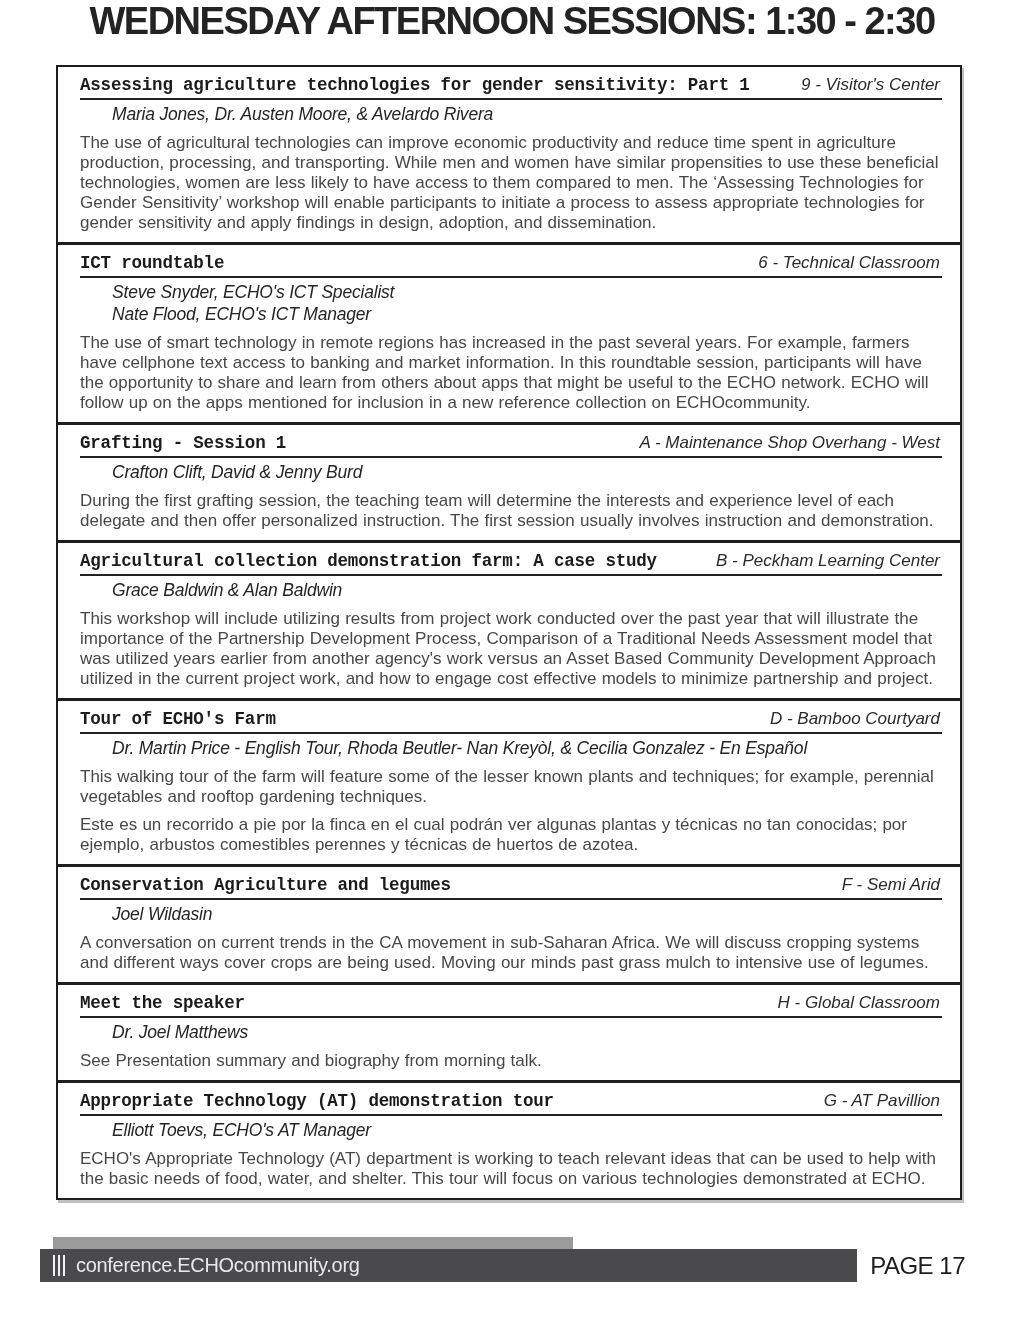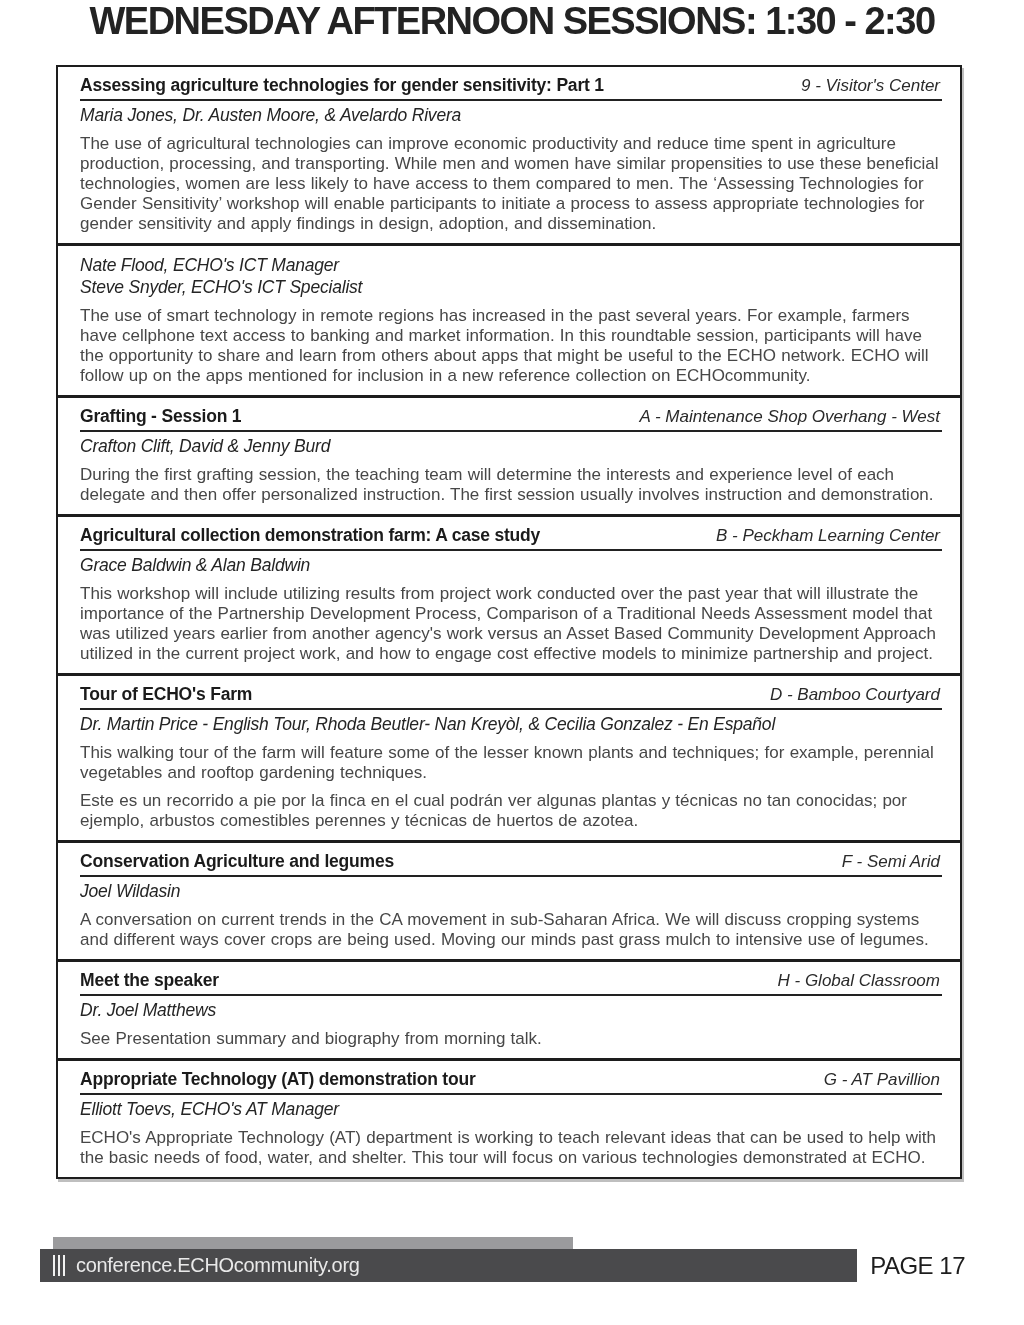--- a/index.html
+++ b/index.html
@@ -36,35 +36,37 @@
     justify-content: space-between;
     align-items: baseline;
     border-bottom: 2px solid #222222;
     padding: 3px 2px 3px 0;
   }
   .session-title {
     font-size: 17.5px;
     font-weight: bold;
     color: #1b1b1b;
     letter-spacing: -0.2px;
+    font-family: Liberation Mono, monospace;
   }
   .session-location {
     font-size: 17px;
     font-style: italic;
     color: #2a2a2a;
     white-space: nowrap;
     padding-left: 20px;
   }
   .speakers { margin-top: 3px; }
   .speaker {
     font-size: 17.5px;
     font-style: italic;
     color: #252525;
     line-height: 22px;
     letter-spacing: -0.2px;
+    margin-left: 32px;
   }
   .description p {
     font-size: 17px;
     color: #474747;
     line-height: 20px;
     margin-top: 8px;
     word-spacing: 0.5px;
   }
   .speaker:empty, .description p:empty { display: none; }
 
@@ -117,23 +119,27 @@
       <div class="speaker">Maria Jones, Dr. Austen Moore, &amp; Avelardo Rivera</div>
 
     </div>
     <div class="description">
       <p>The use of agricultural technologies can improve economic productivity and reduce time spent in agriculture production, processing, and transporting. While men and women have similar propensities to use these beneficial technologies, women are less likely to have access to them compared to men. The ‘Assessing Technologies for Gender Sensitivity’ workshop will enable participants to initiate a process to assess appropriate technologies for gender sensitivity and apply findings in design, adoption, and dissemination.</p>
 
     </div>
   </section>
 
   <section class="session">
-    <div class="speakers">
+    <div class="session-header">
+      <h2 class="session-title">ICT roundtable</h2>
+      <span class="session-location">6 - Technical Classroom</span>
+    </div>
+    <div class="speakers">
+      <div class="speaker">Steve Snyder, ECHO's ICT Specialist</div>
       <div class="speaker">Nate Flood, ECHO's ICT Manager</div>
-      <div class="speaker">Steve Snyder, ECHO's ICT Specialist</div>
     </div>
     <div class="description">
       <p>The use of smart technology in remote regions has increased in the past several years. For example, farmers have cellphone text access to banking and market information. In this roundtable session, participants will have the opportunity to share and learn from others about apps that might be useful to the ECHO network. ECHO will follow up on the apps mentioned for inclusion in a new reference collection on ECHOcommunity.</p>
 
     </div>
   </section>
 
   <section class="session">
     <div class="session-header">
       <h2 class="session-title">Grafting - Session 1</h2>

